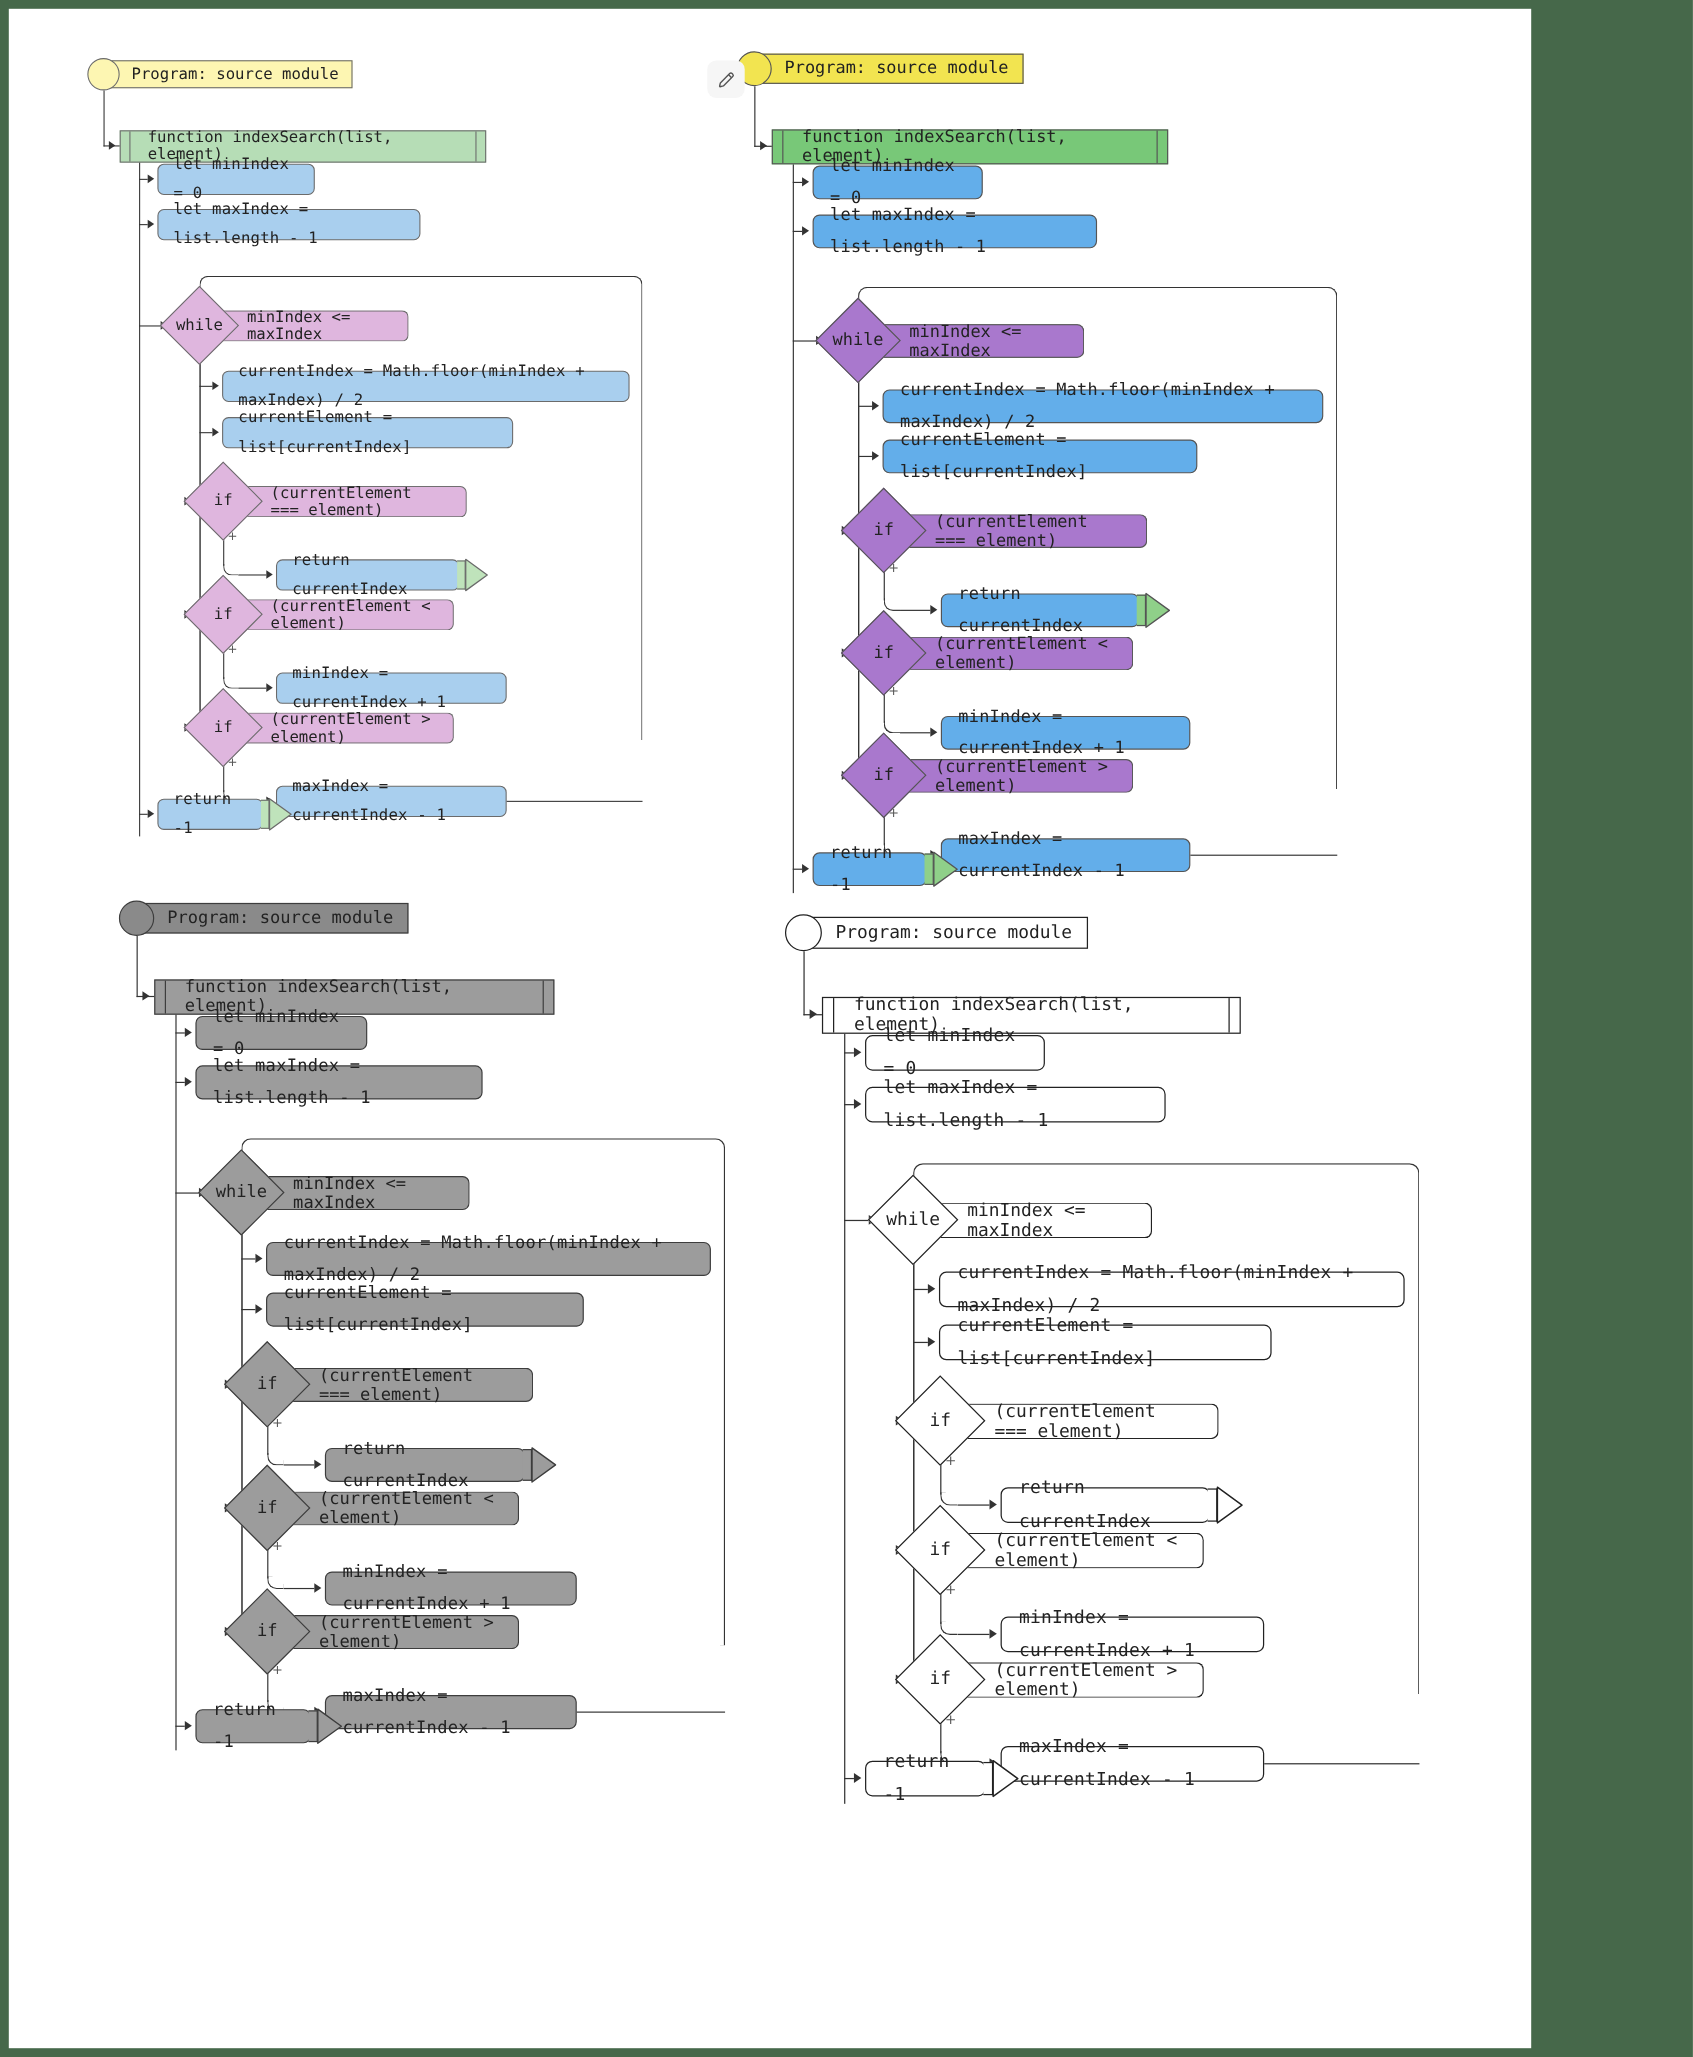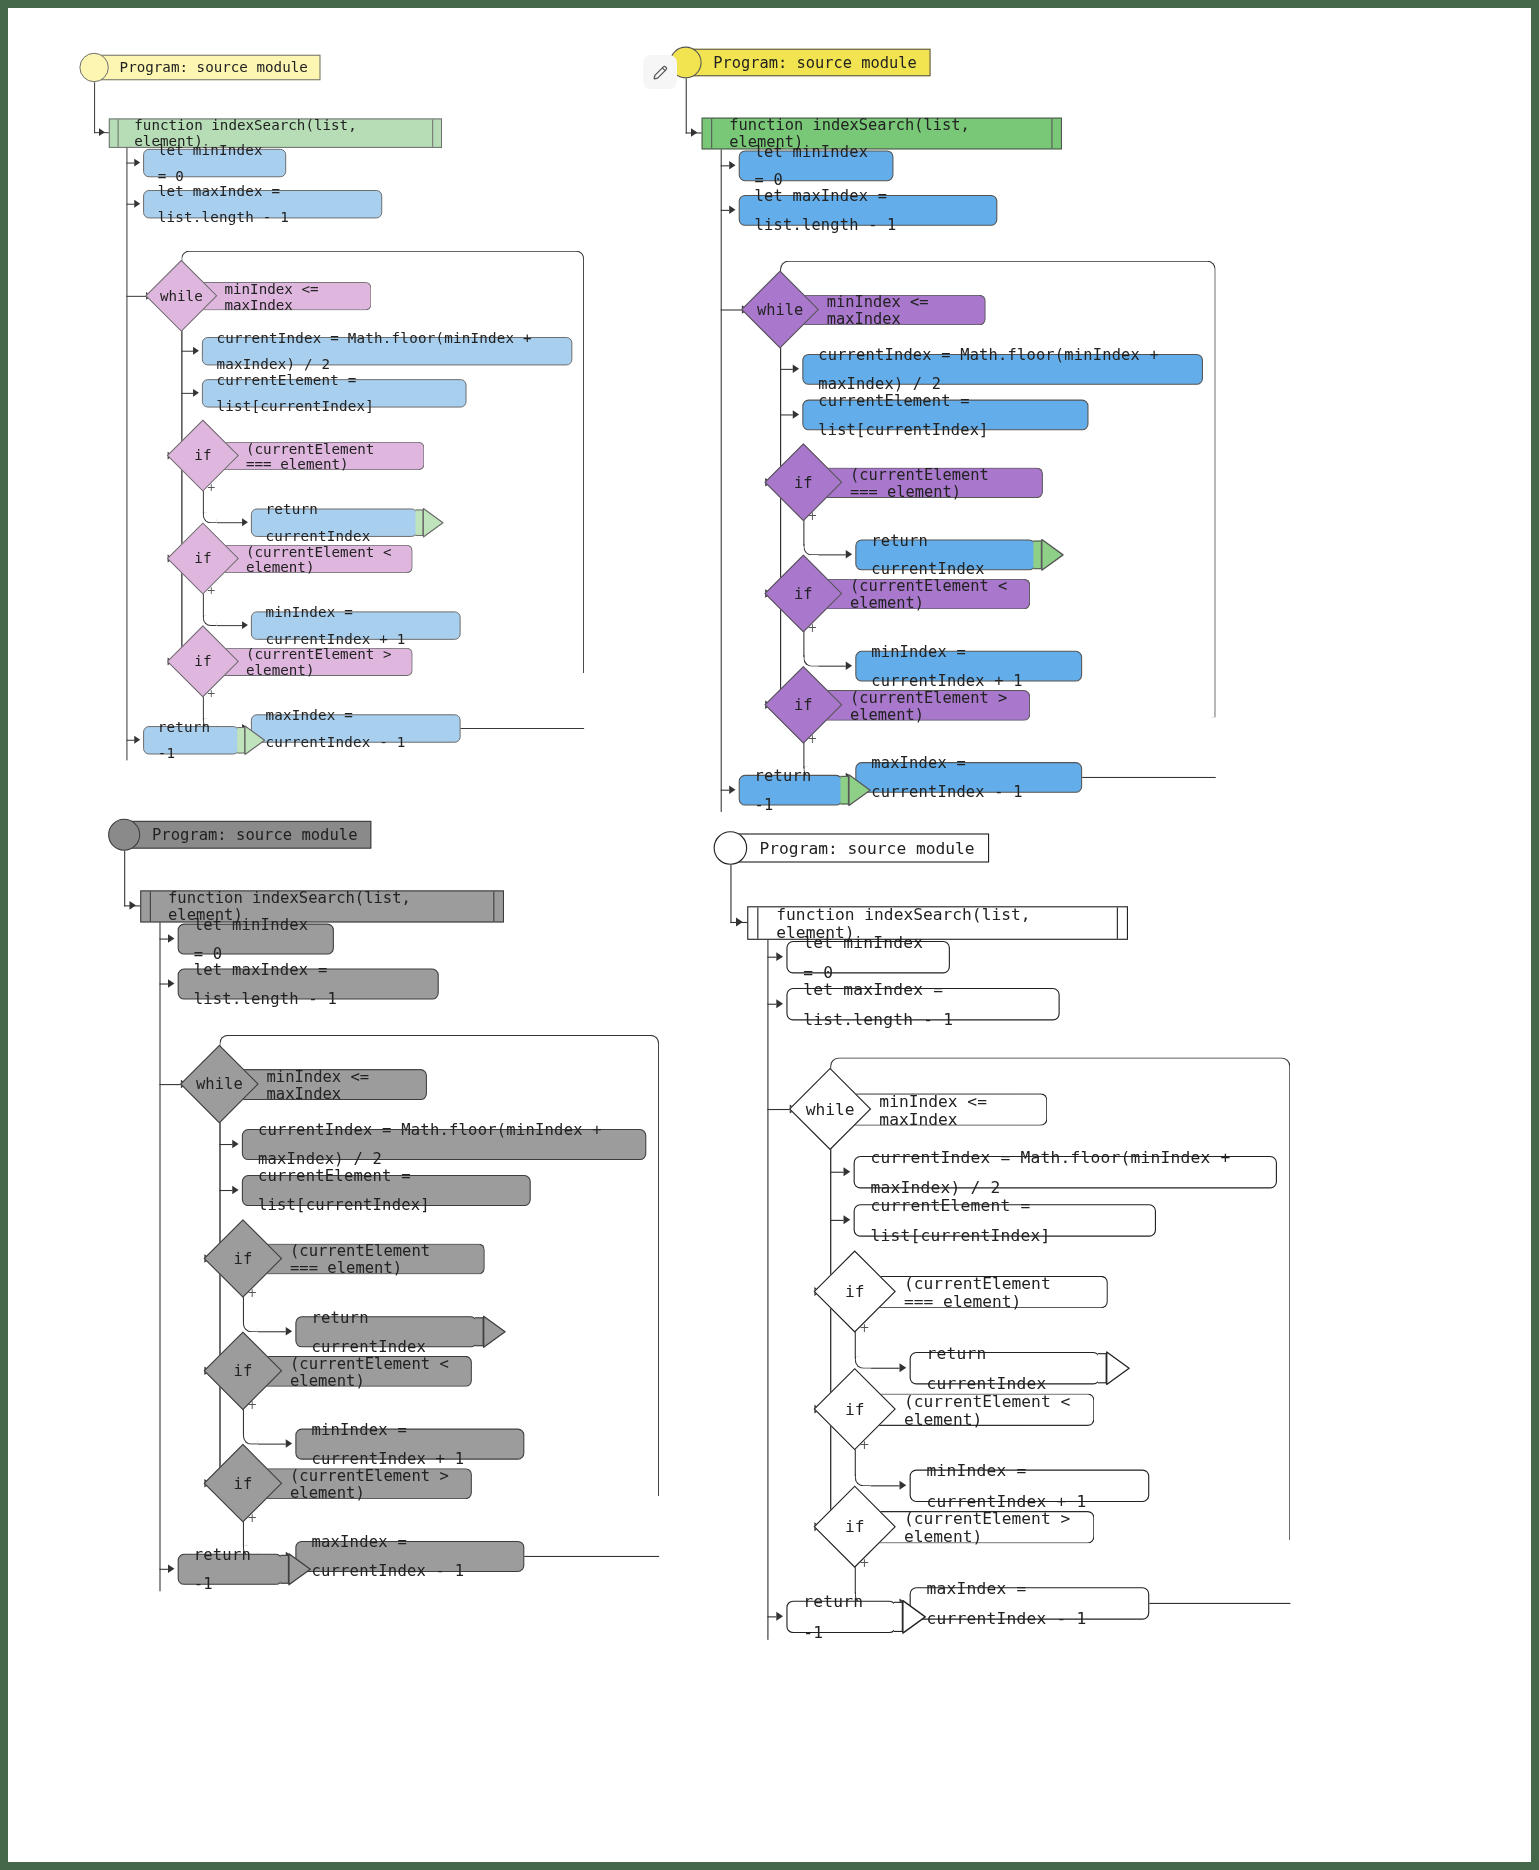--- a/index.html
+++ b/index.html
@@ -5,21 +5,21 @@
 <style>
   html,body{margin:0;padding:0;}
   body{
     width:1539px;height:1870px;
     background:#46684a;
     font-family:"DejaVu Sans Mono","Liberation Mono",monospace;
     overflow:hidden;
   }
   #page{
     position:absolute;left:8px;top:8px;
-    width:1523px;height:1854px;
+    width:1384px;height:1854px;
     background:#ffffff;
     overflow:hidden;
   }
 
   
   .fc{position:absolute;}
 
   .lbl{
     position:absolute;box-sizing:border-box;
     height:29px;line-height:27px;

